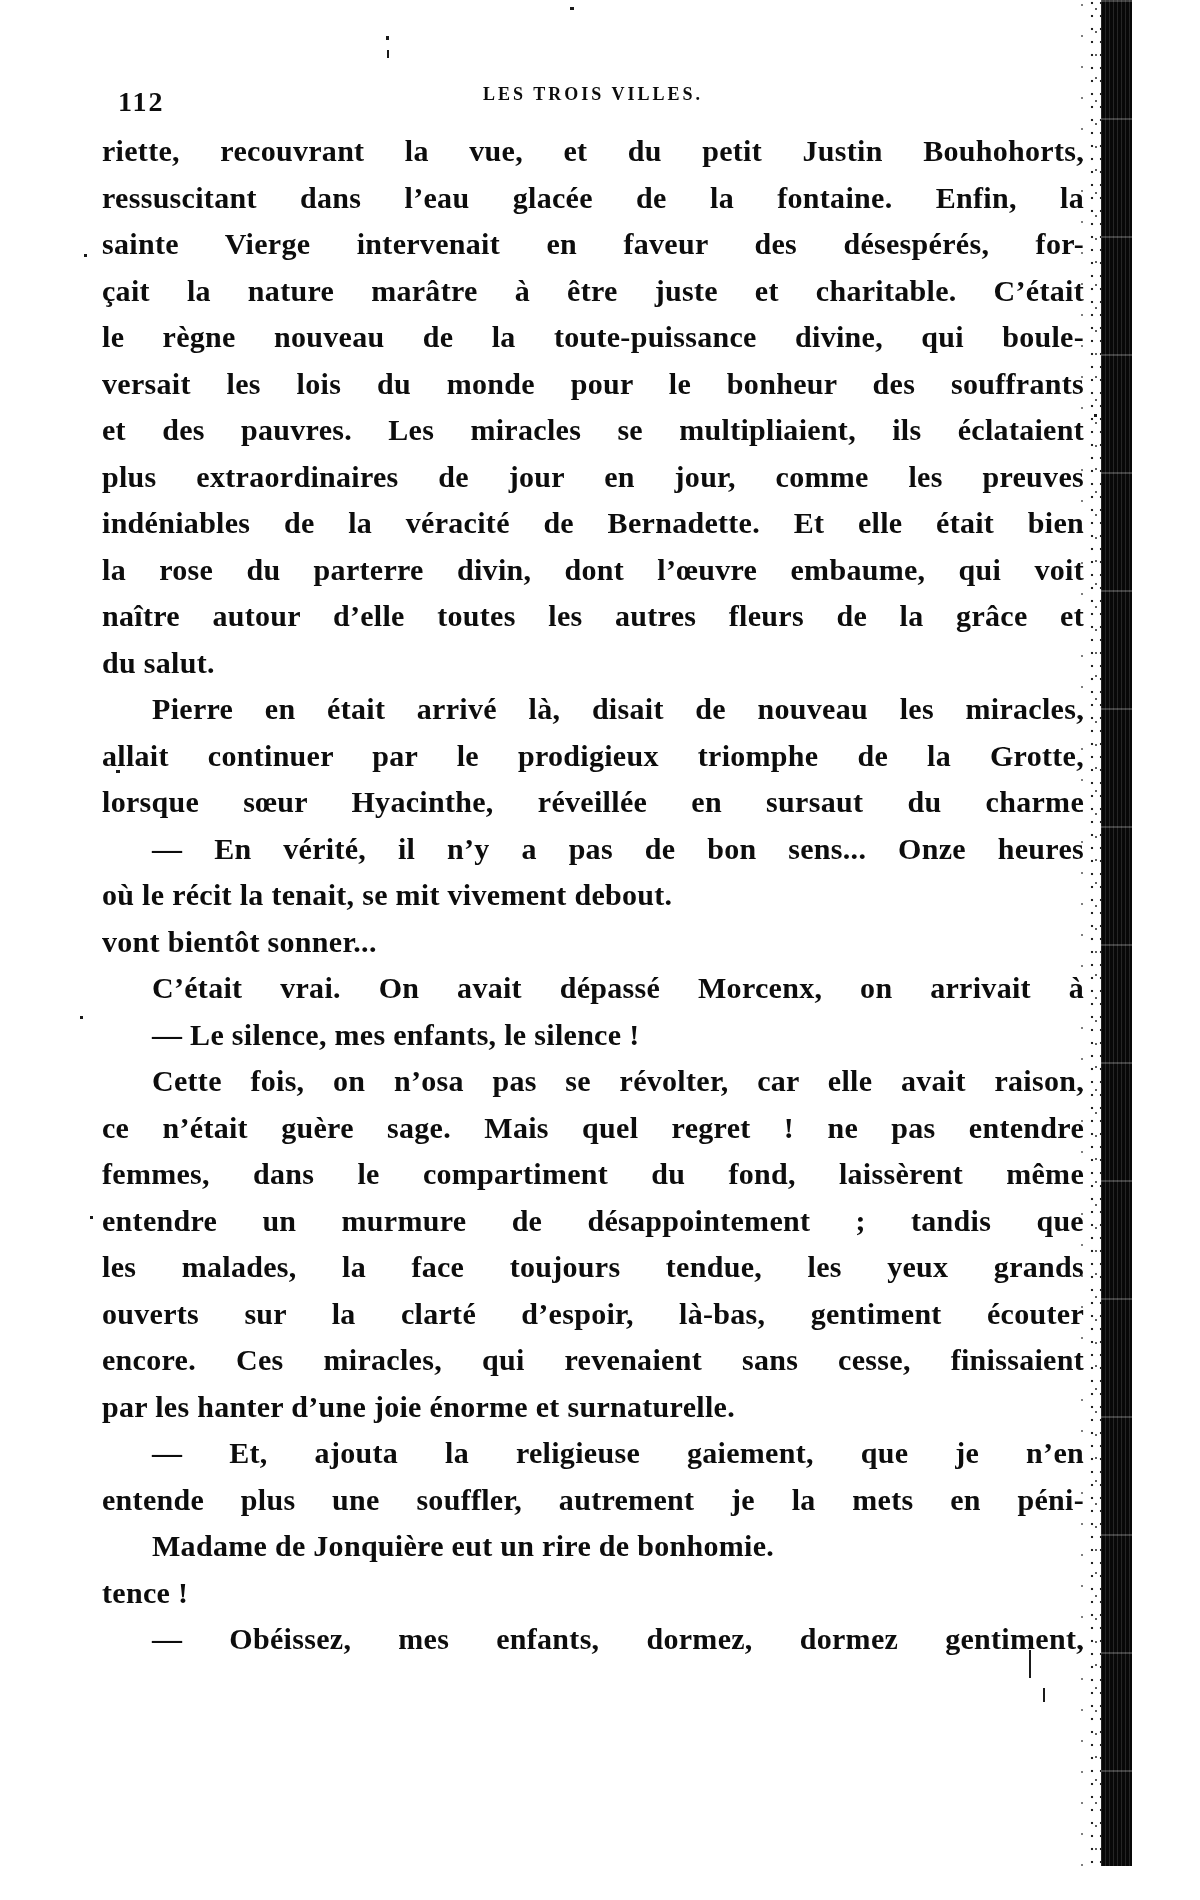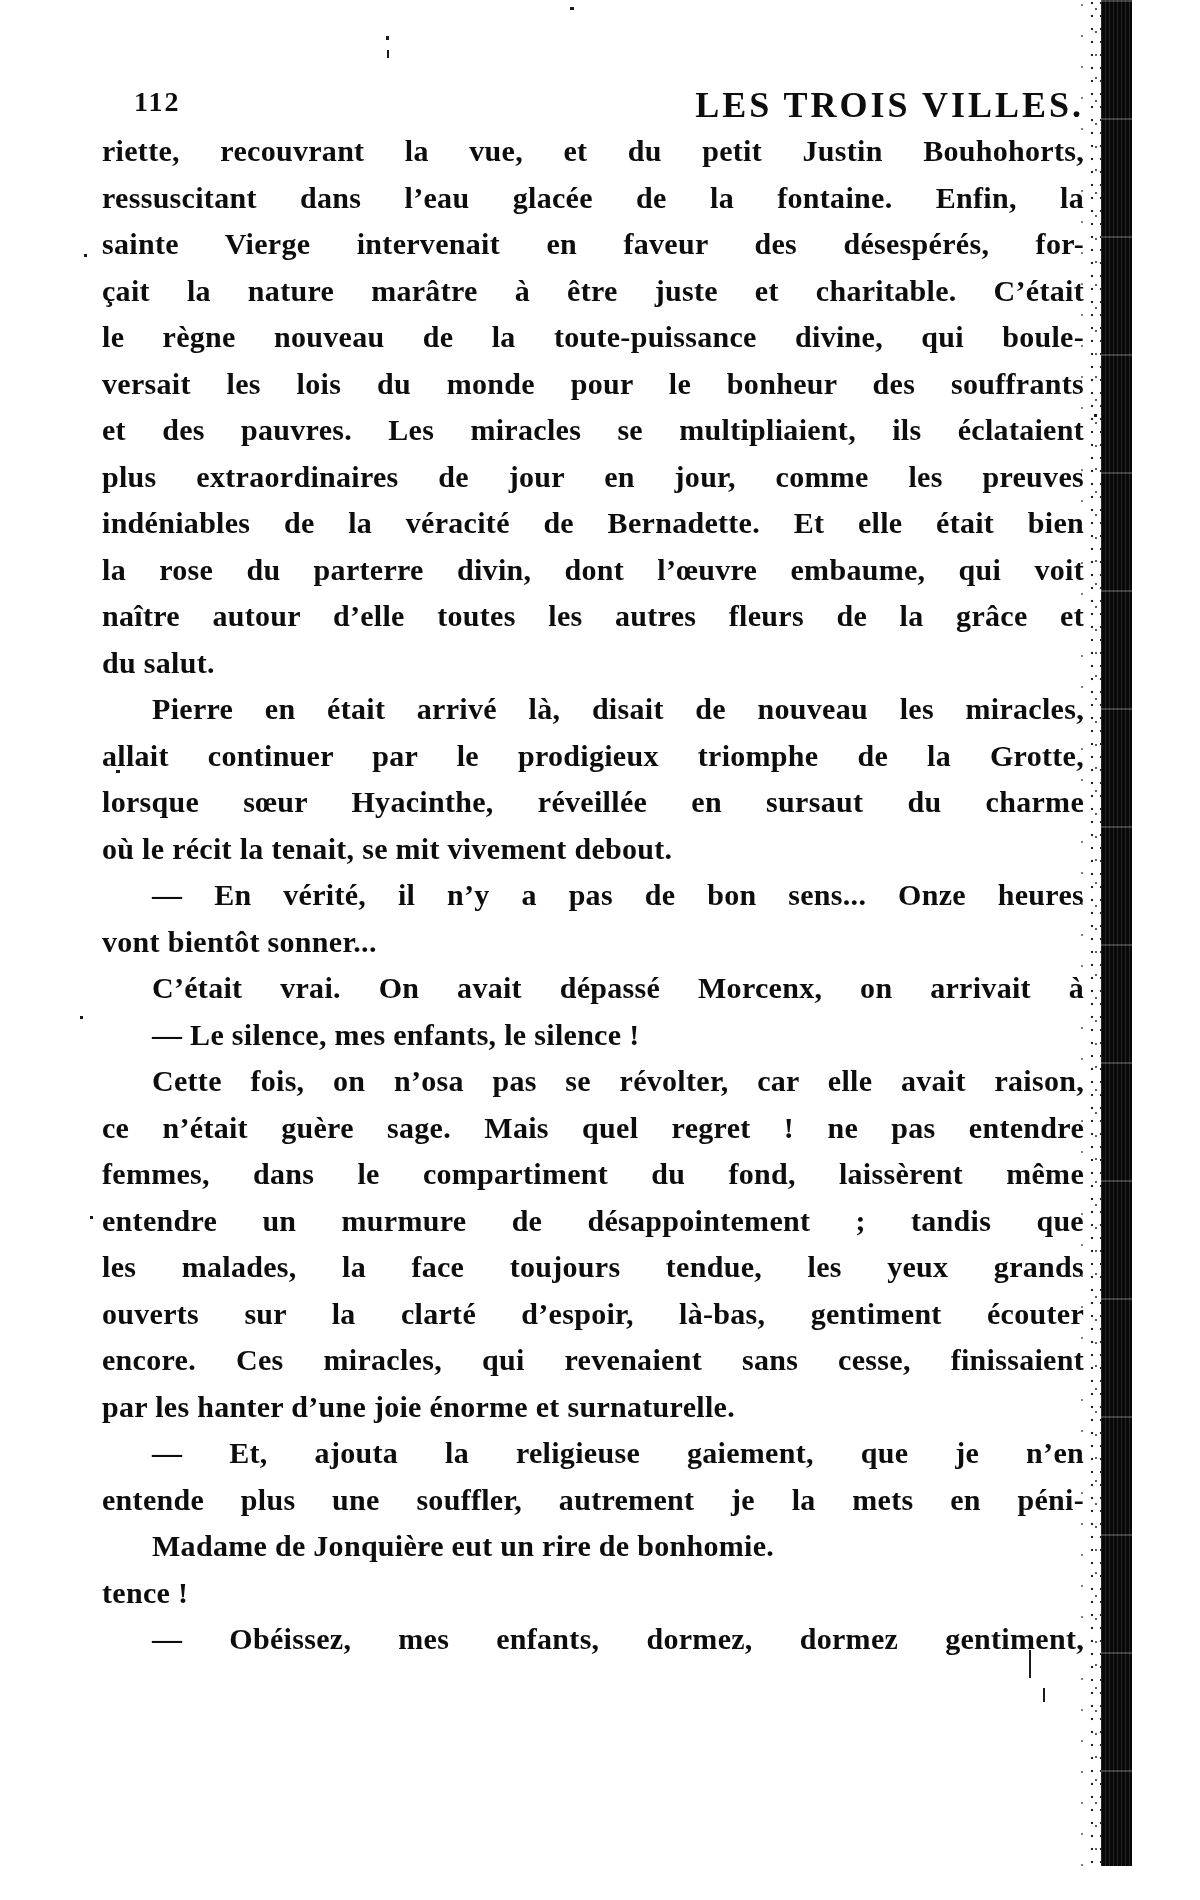--- a/index.html
+++ b/index.html
@@ -10,25 +10,25 @@
     overflow: hidden;
     font-family: "Liberation Serif", "DejaVu Serif", serif;
     color: #0d0d0d;
   }
   .page { position: absolute; inset: 0; }
 
   
   .header { position: absolute; top: 84px; left: 102px; width: 982px; height: 40px; }
   .page-number {
     position: absolute; left: 16px; top: 2px;
-    font-size: 28px; font-weight: 700; letter-spacing: 2px; margin-left: 16px;
+    font-size: 28px; font-weight: 700; letter-spacing: 2px;
   }
   .running-title {
-    display: block; text-align: right;
-    font-size: 36px; font-weight: 700; letter-spacing: 3px;
+    display: block; text-align: center;
+    font-size: 18px; font-weight: 700; letter-spacing: 3px;
   }
 
   
   .text-block {
     position: absolute; left: 102px; top: 128px; width: 982px;
     font-size: 30px; font-weight: 700;
     letter-spacing: 0.3px;
   }
   .line {
     height: 46.5px; line-height: 46.5px;
@@ -96,22 +96,22 @@
       <div class="line just">versait les lois du monde pour le bonheur des souffrants</div>
       <div class="line just">et des pauvres. Les miracles se multipliaient, ils éclataient</div>
       <div class="line just">plus extraordinaires de jour en jour, comme les preuves</div>
       <div class="line just">indéniables de la véracité de Bernadette. Et elle était bien</div>
       <div class="line just">la rose du parterre divin, dont l’œuvre embaume, qui voit</div>
       <div class="line just">naître autour d’elle toutes les autres fleurs de la grâce et</div>
       <div class="line">du salut.</div>
       <div class="line just ind">Pierre en était arrivé là, disait de nouveau les miracles,</div>
       <div class="line just">allait continuer par le prodigieux triomphe de la Grotte,</div>
       <div class="line just">lorsque sœur Hyacinthe, réveillée en sursaut du charme</div>
+      <div class="line just ind">— En vérité, il n’y a pas de bon sens... Onze heures</div>
       <div class="line">où le récit la tenait, se mit vivement debout.</div>
-      <div class="line just ind">— En vérité, il n’y a pas de bon sens... Onze heures</div>
       <div class="line">vont bientôt sonner...</div>
       <div class="line just ind">C’était vrai. On avait dépassé Morcenx, on arrivait à</div>
       <div class="line ind">— Le silence, mes enfants, le silence !</div>
       <div class="line just ind">Cette fois, on n’osa pas se révolter, car elle avait raison,</div>
       <div class="line just">ce n’était guère sage. Mais quel regret ! ne pas entendre</div>
       <div class="line just">femmes, dans le compartiment du fond, laissèrent même</div>
       <div class="line just">entendre un murmure de désappointement ; tandis que</div>
       <div class="line just">les malades, la face toujours tendue, les yeux grands</div>
       <div class="line just">ouverts sur la clarté d’espoir, là-bas, gentiment écouter</div>
       <div class="line just">encore. Ces miracles, qui revenaient sans cesse, finissaient</div>

